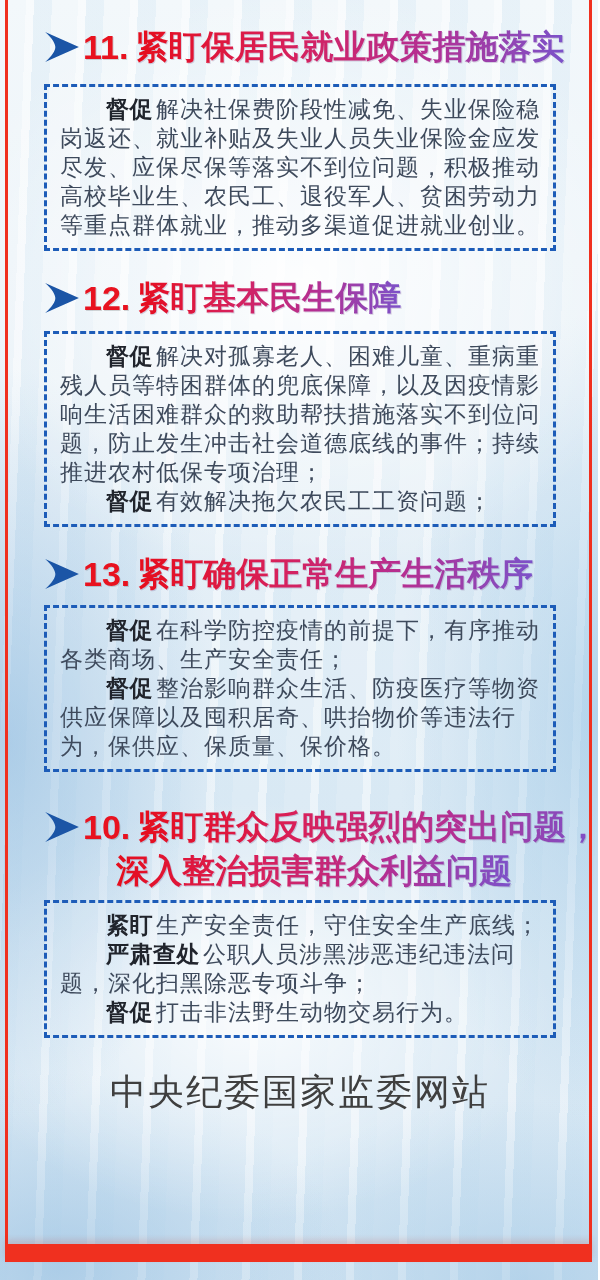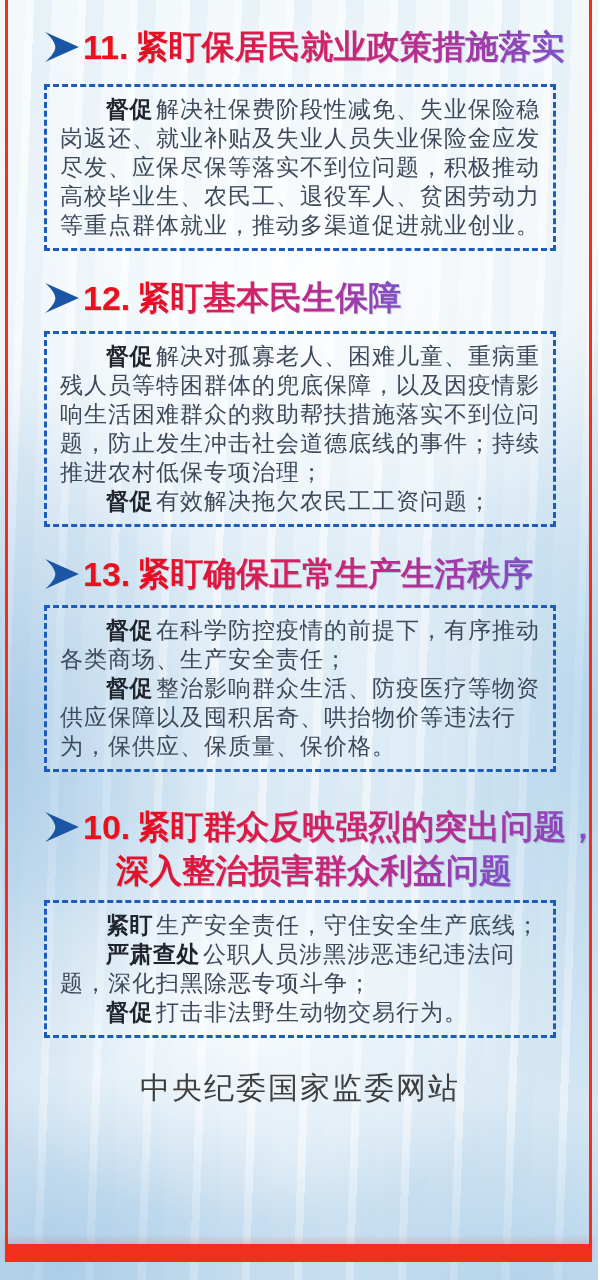--- a/index.html
+++ b/index.html
@@ -39,21 +39,21 @@
          color:#3e4a5c;text-indent:2em;letter-spacing:1px;}
   .box .lead{font-weight:700;color:#20242c;font-family:"Liberation Sans",sans-serif;margin-right:3px;letter-spacing:0.5px;}
 
   .sec-12{margin-top:26px;}
   .sec-12 .box{margin-top:12px;}
   .sec-13{margin-top:26px;}
   .sec-13 .box{margin-top:10px;}
   .sec-14{margin-top:34px;}
   .sec-14 .box{margin-top:6px;}
 
-  .footer{margin-top:30px;text-align:center;font-size:30px;color:#3f3f3f;letter-spacing:2px;font-weight:500;}
+  .footer{margin-top:30px;text-align:center;font-size:36px;color:#3f3f3f;letter-spacing:2px;font-weight:500;}
 </style>
 </head>
 <body>
 
 <div class="page">
   <div class="frame-left"></div>
   <div class="frame-right"></div>
   <div class="frame-bottom"></div>
 
   <div class="content">

